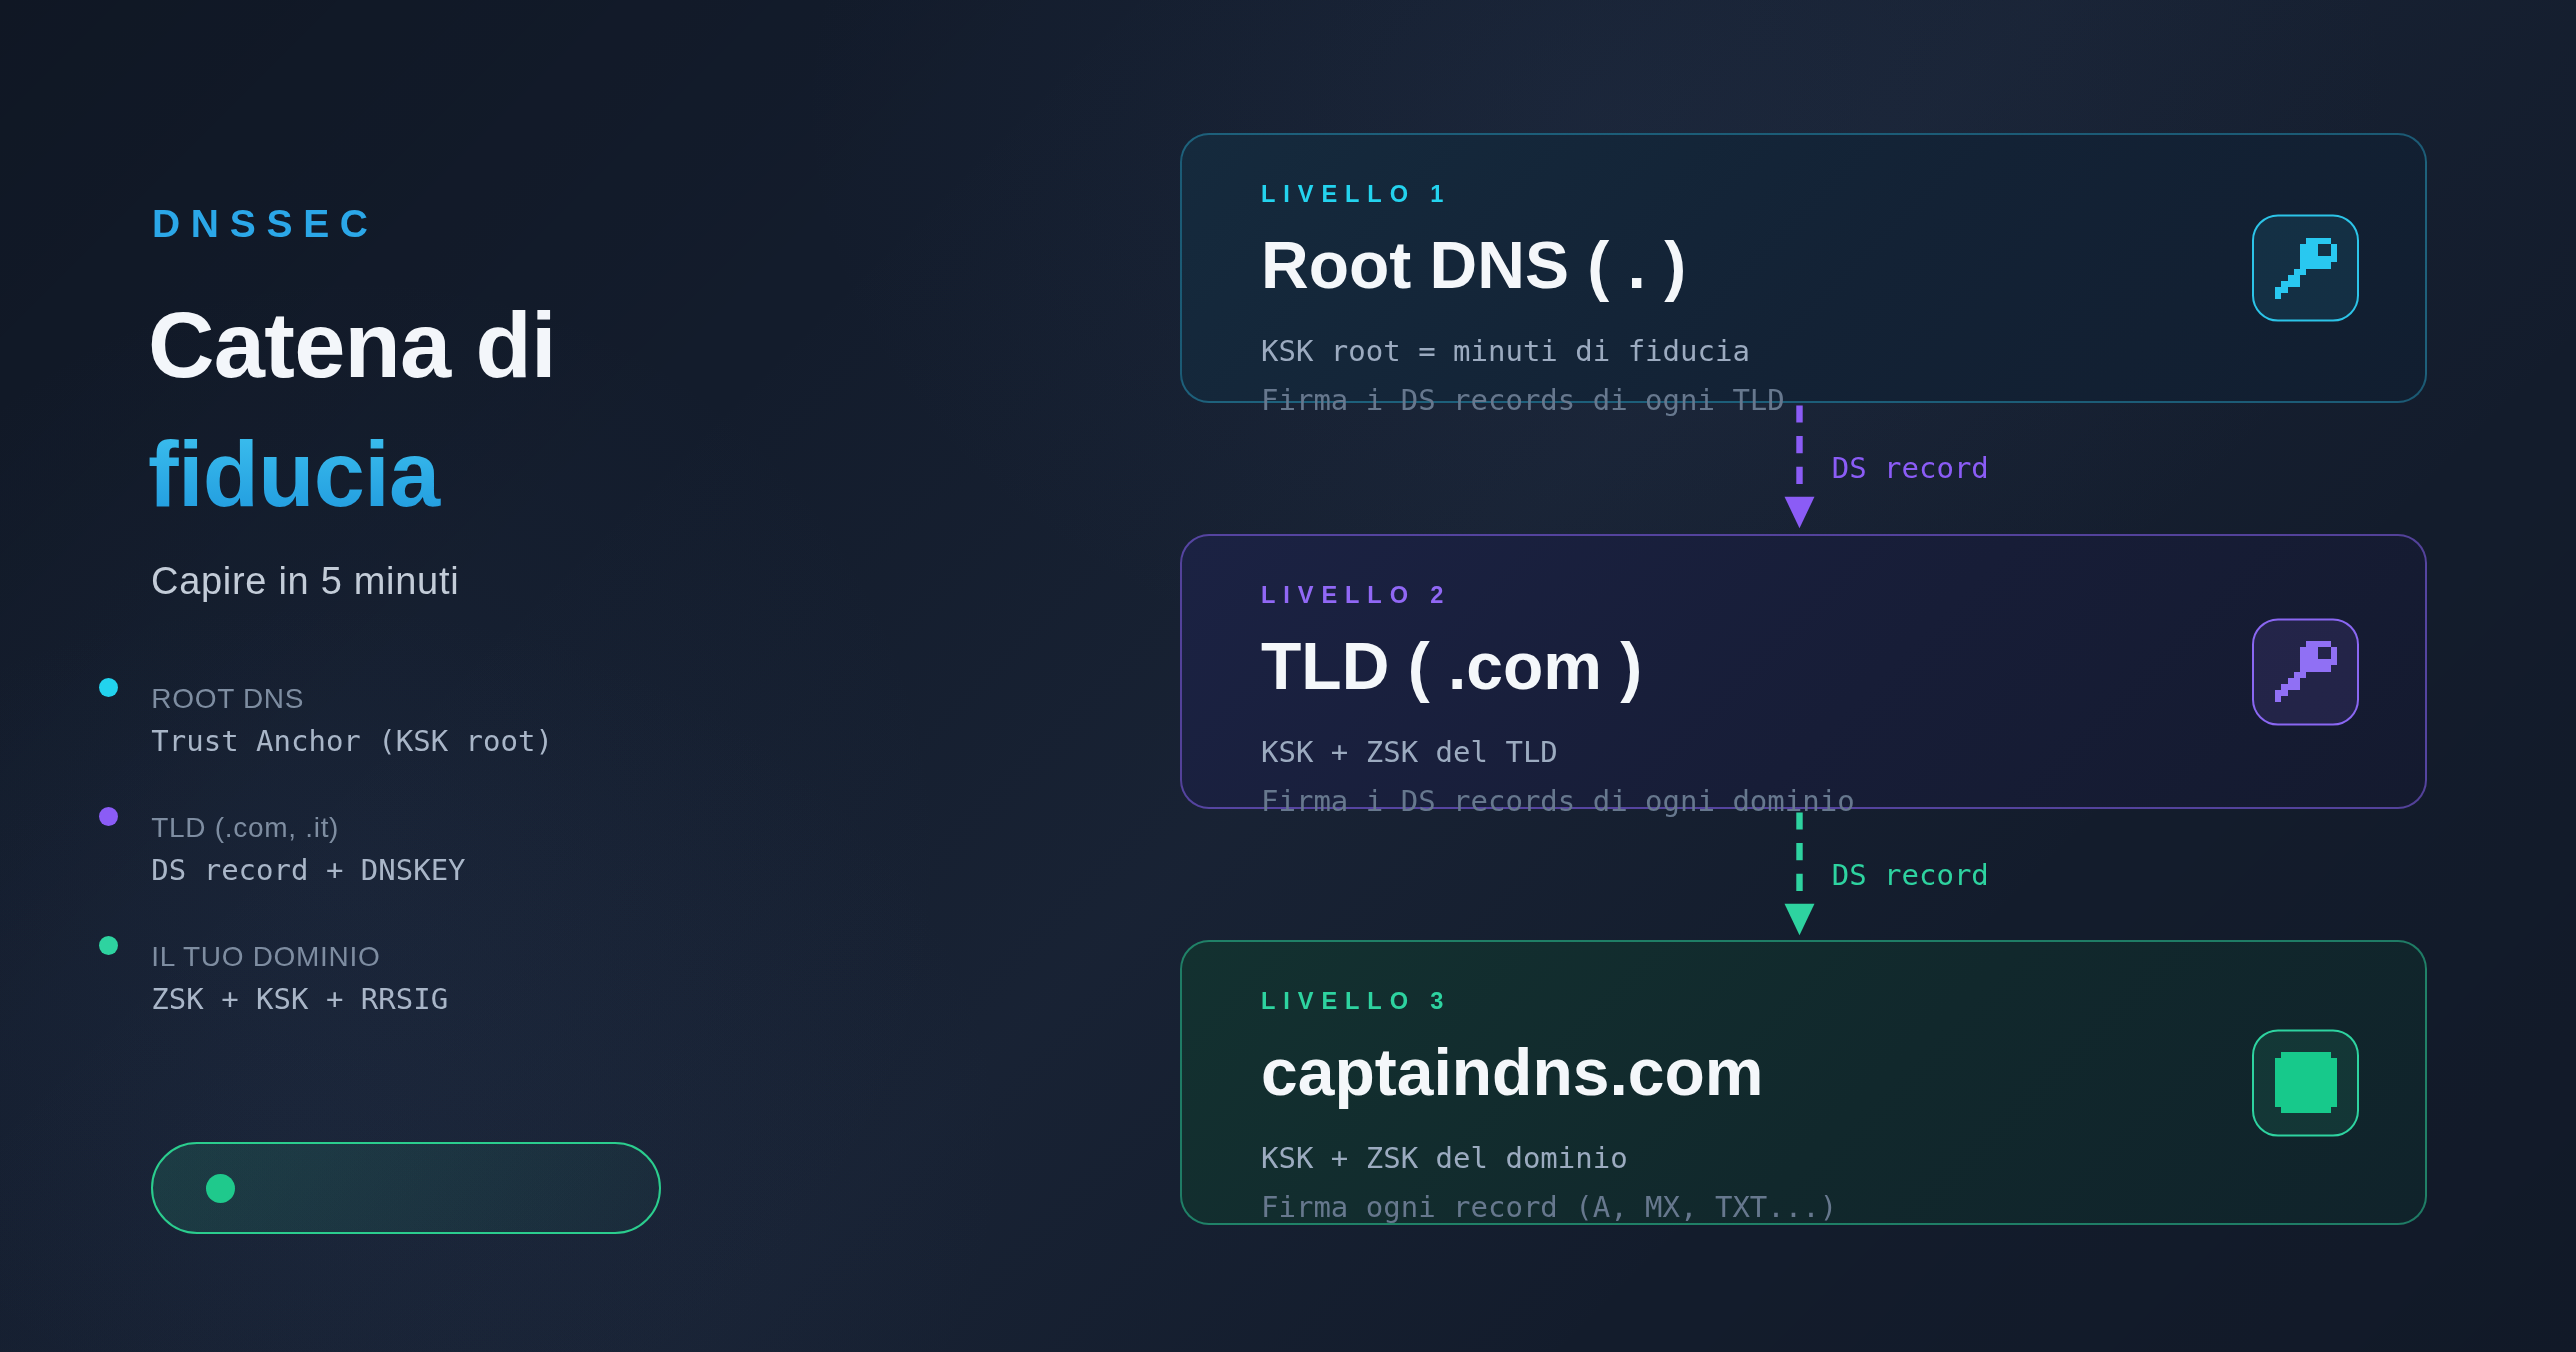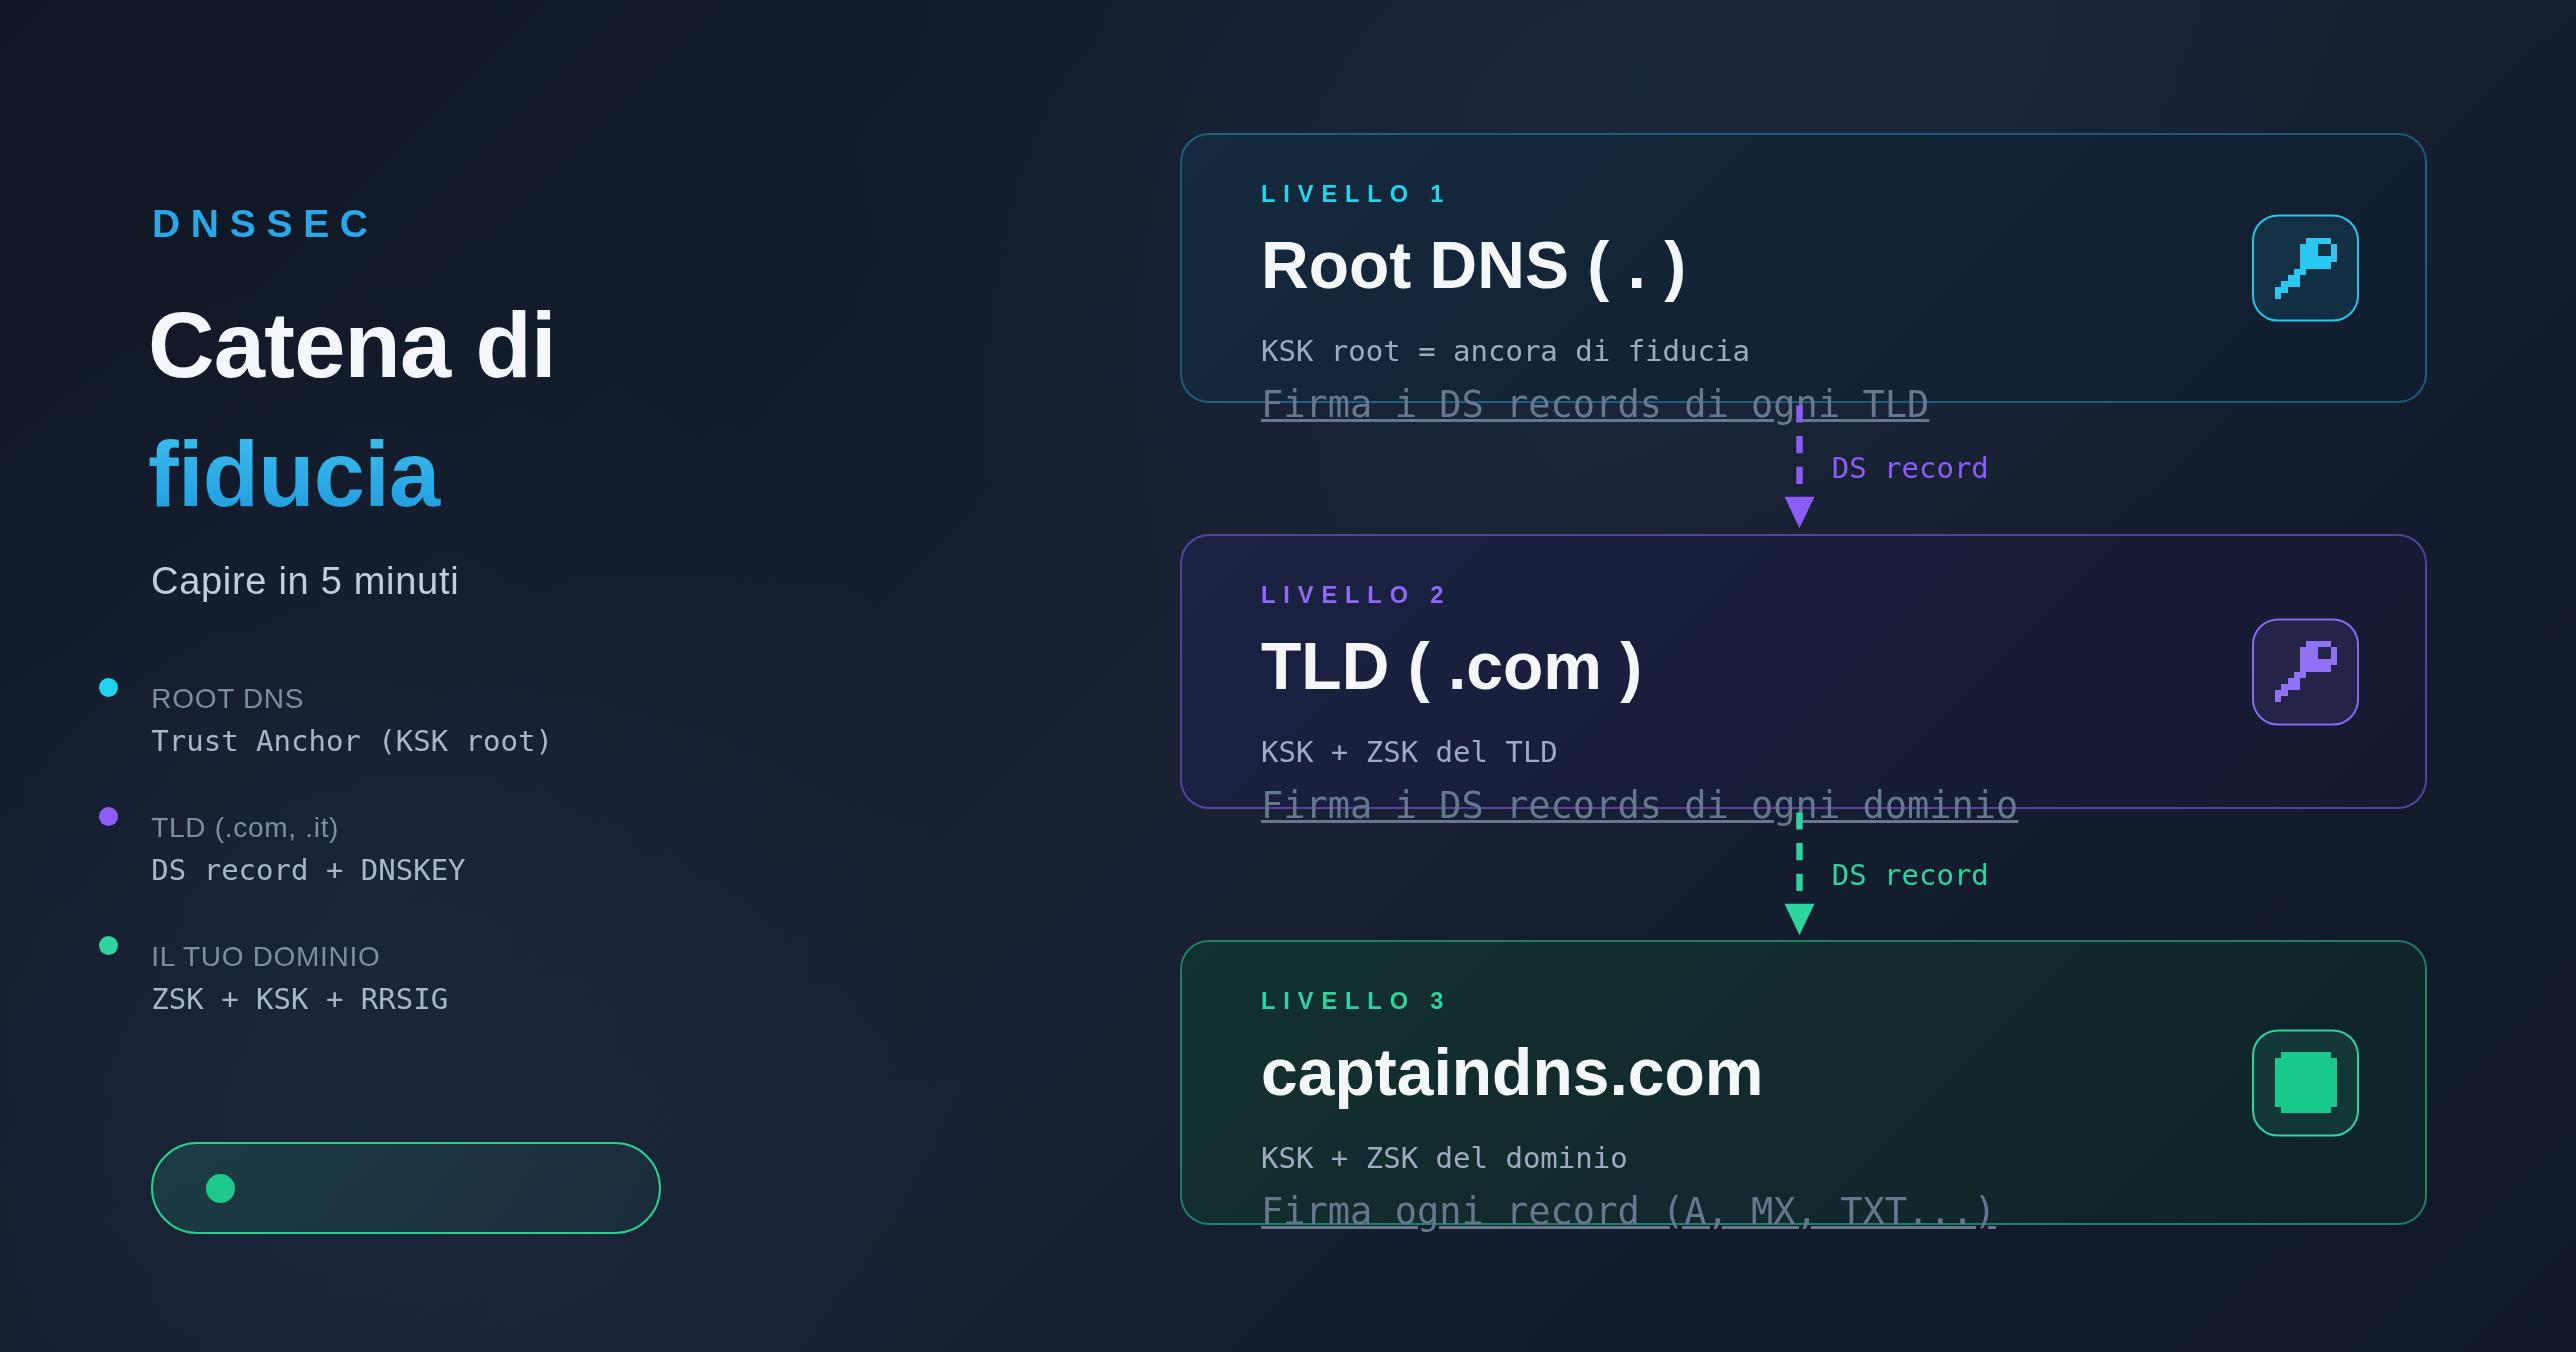--- a/index.html
+++ b/index.html
@@ -54,21 +54,21 @@
   .card-l2{top:534px;height:275px;border-color:rgba(134,98,240,0.55);
     background:linear-gradient(135deg,#1b2243 0%,#171d37 55%,#141a2f 100%);}
   .card-l3{top:940px;height:285px;border-color:rgba(46,211,160,0.50);
     background:linear-gradient(135deg,#133130 0%,#11282c 55%,#10232b 100%);}
   .card-eyebrow{font-size:23.6px;font-weight:700;letter-spacing:7.9px;margin:4.3px 0 18.6px;}
   .card-l1 .card-eyebrow{color:#24d3ee;}
   .card-l2 .card-eyebrow{color:#9168f5;}
   .card-l3 .card-eyebrow{color:#2ed3a0;}
   .card-title{font-size:66px;font-weight:700;color:#f4f7fa;margin:0 0 31.5px;}
   .card-line1{font-family:"DejaVu Sans Mono",monospace;font-size:29px;color:#9cabc0;margin:0 0 14.3px;}
-  .card-line2{font-family:"DejaVu Sans Mono",monospace;font-size:37px;color:#67788e;margin:0;text-decoration:underline;}
+  .card-line2{font-family:"DejaVu Sans Mono",monospace;font-size:29px;color:#67788e;margin:0;}
 
   .icon-box{position:absolute;right:66px;top:50%;transform:translateY(-50%);
     width:107px;height:107px;box-sizing:border-box;border-radius:26px;border:2.9px solid;
     display:flex;align-items:center;justify-content:center;}
   .card-l1 .icon-box{border-color:#2cc4e8;background:rgba(36,196,232,0.10);color:#29c8f0;}
   .card-l2 .icon-box{border-color:#8a67f2;background:rgba(138,103,242,0.12);color:#9070f4;}
   .card-l3 .icon-box{border-color:#2ed3a0;background:rgba(46,211,160,0.10);color:#17c98b;}
   .glyph{width:74px;height:74px;display:block;}
 
   
@@ -140,21 +140,21 @@
     </li>
   </ul>
 
   <div class="badge">
     <span class="badge-dot"></span>
   </div>
 
   <article class="card card-l1">
     <div class="card-eyebrow">LIVELLO 1</div>
     <h2 class="card-title">Root DNS ( . )</h2>
-    <p class="card-line1">KSK root = ancora di fiducia</p>
+    <p class="card-line1">KSK root = minuti di fiducia</p>
     <p class="card-line2">Firma i DS records di ogni TLD</p>
     <div class="icon-box">
       <svg class="glyph" viewBox="0 0 12 12" fill="currentColor">
           <use href="#px-key"></use>
         </svg>
     </div>
   </article>
 
   <div class="connector connector-1">
     <svg class="arrow" viewBox="0 0 46 178">

